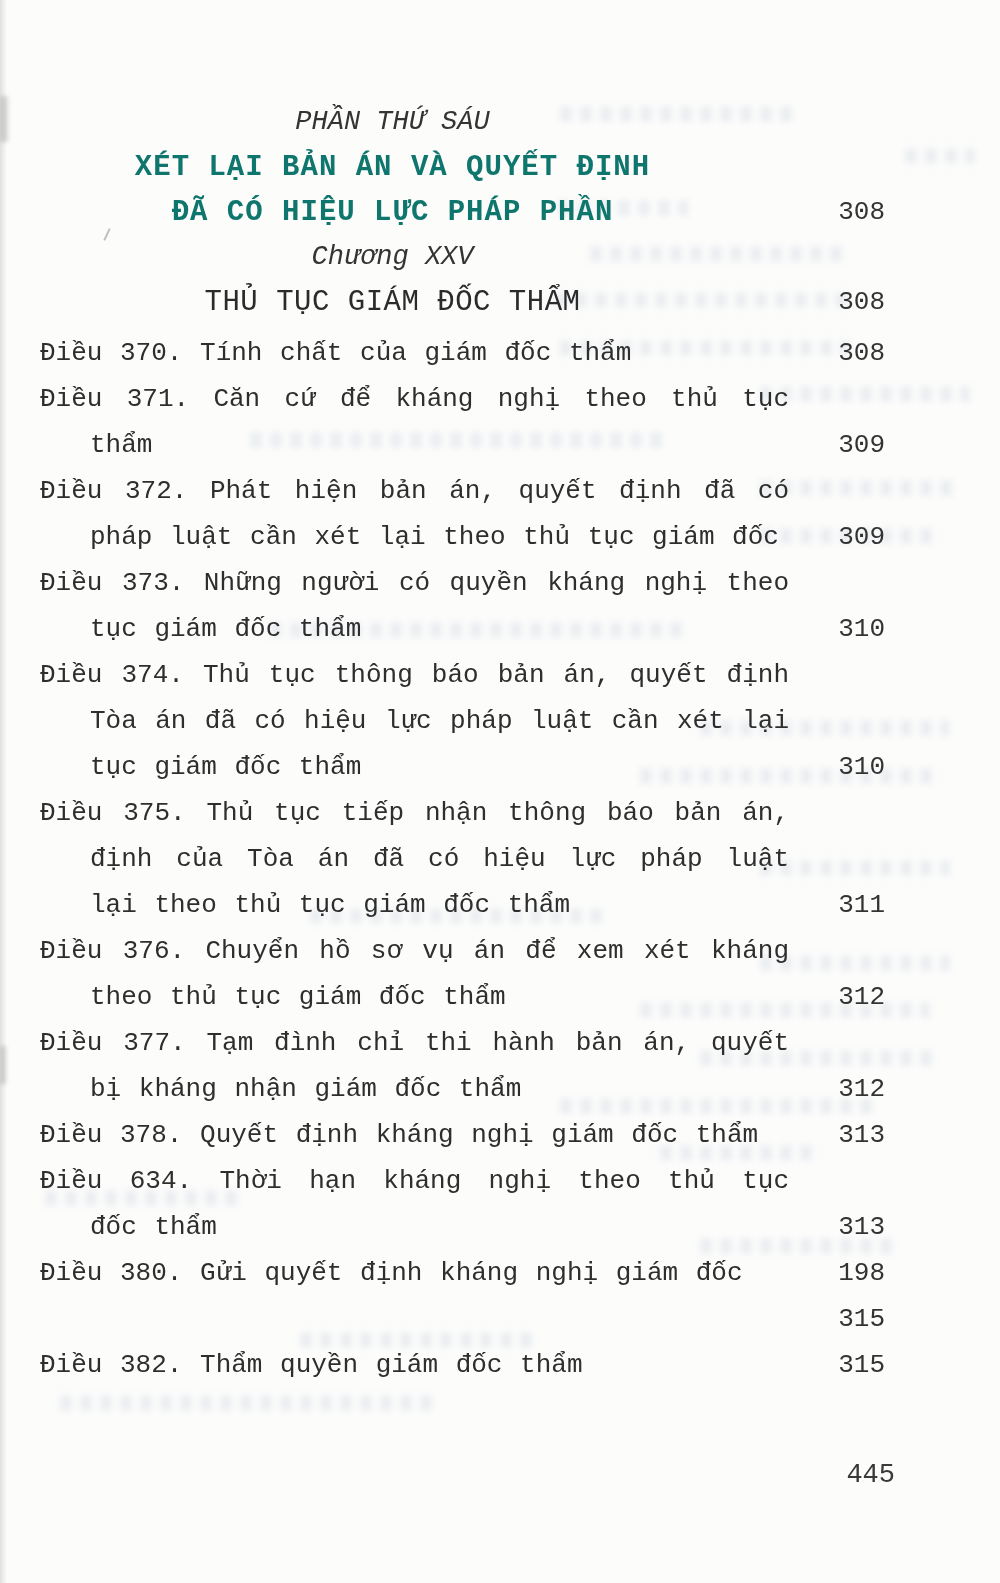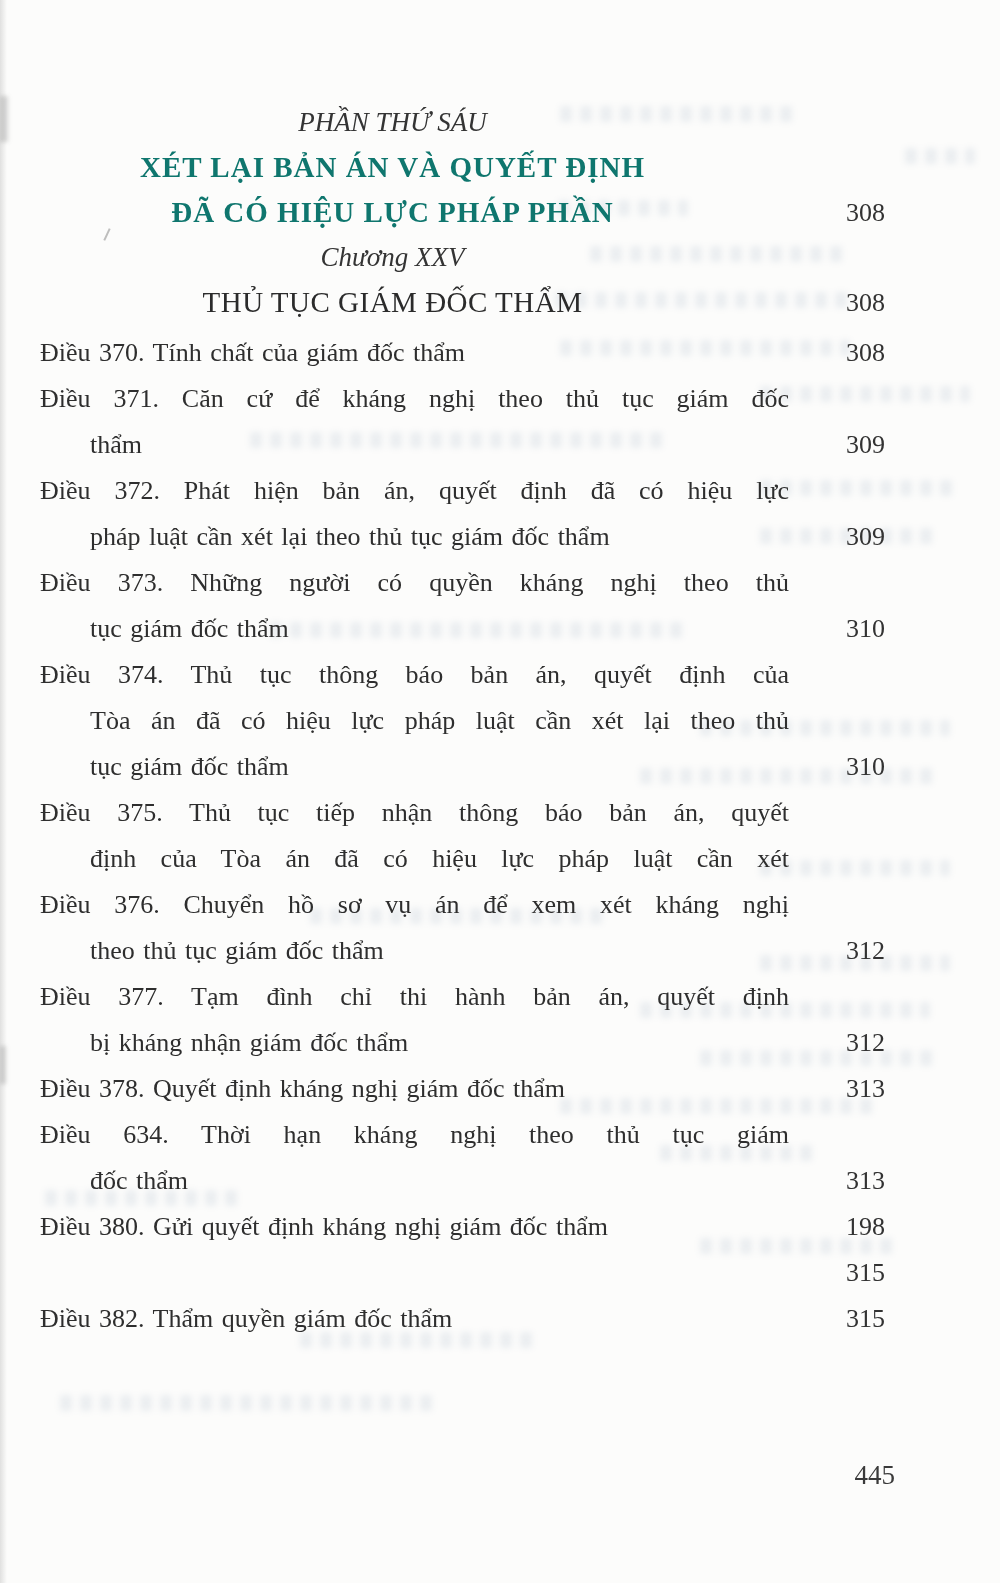--- a/index.html
+++ b/index.html
@@ -1,21 +1,21 @@
 <!DOCTYPE html>
 <html lang="vi"><head>
 <meta charset="utf-8">
 <style>
   html,body{margin:0;padding:0;background:#ddd;}
   .page{
     position:relative;
     width:1000px;height:1583px;
     margin:0 auto;
     background:#fcfcfb;
-    font-family:Liberation Serif, serif;
+    font-family:Liberation Mono, monospace;
     color:#2e2e2e;
     overflow:hidden;
   }
   
   .content{position:absolute;left:40px;top:100px;width:845px;}
   .head-row{position:relative;height:45px;line-height:45px;}
   .head-text{display:block;margin-right:140px;text-align:center;white-space:nowrap;}
   .part-label{font-style:italic;font-size:27px;color:#343434;}
   .part-title{font-weight:bold;font-size:29px;letter-spacing:1px;color:#0f766e;}
   .chapter-label{font-style:italic;font-size:27px;color:#343434;}
@@ -132,20 +132,24 @@
       <div class="toc-row indent">
         <span class="toc-text">tục giám đốc thẩm</span>
         <span class="toc-page">310</span>
       </div>
       <div class="toc-row justify">
         <span class="toc-text">Điều 375. Thủ tục tiếp nhận thông báo bản án, quyết</span>
       </div>
       <div class="toc-row indent justify">
         <span class="toc-text">định của Tòa án đã có hiệu lực pháp luật cần xét</span>
       </div>
+      <div class="toc-row indent">
+        <span class="toc-text">lại theo thủ tục giám đốc thẩm</span>
+        <span class="toc-page">311</span>
+      </div>
       <div class="toc-row justify">
         <span class="toc-text">Điều 376. Chuyển hồ sơ vụ án để xem xét kháng nghị</span>
       </div>
       <div class="toc-row indent">
         <span class="toc-text">theo thủ tục giám đốc thẩm</span>
         <span class="toc-page">312</span>
       </div>
       <div class="toc-row justify">
         <span class="toc-text">Điều 377. Tạm đình chỉ thi hành bản án, quyết định</span>
       </div>

